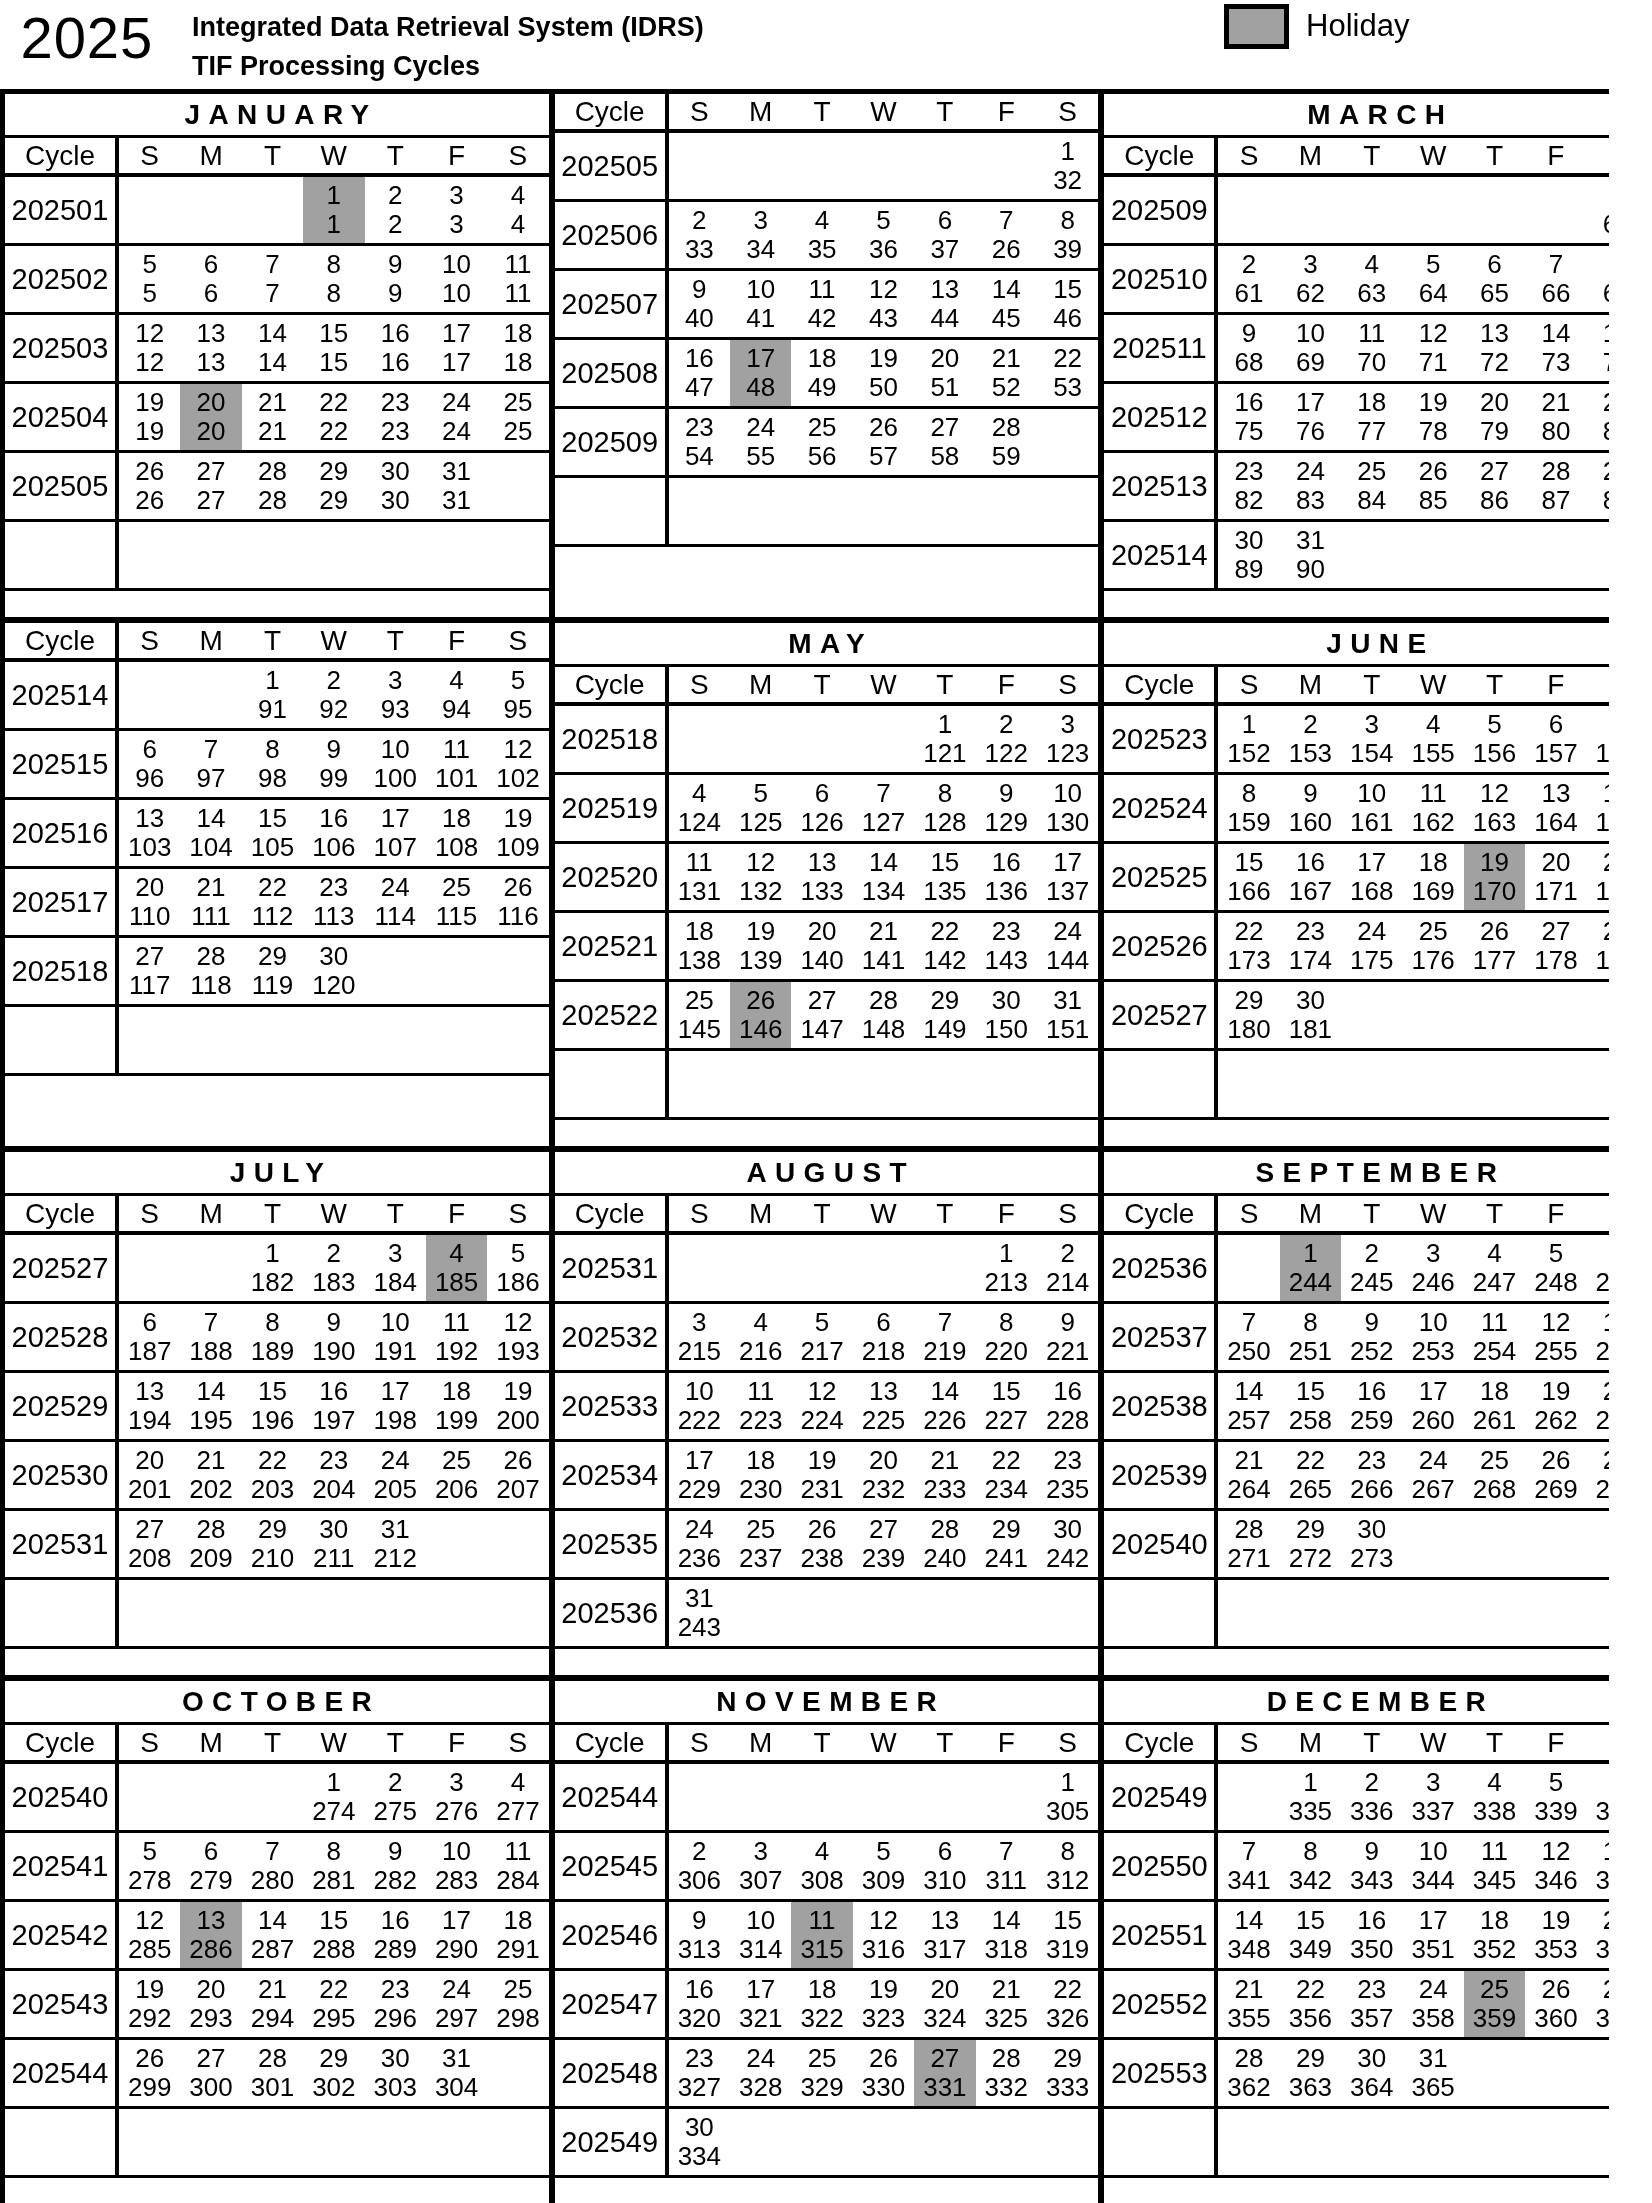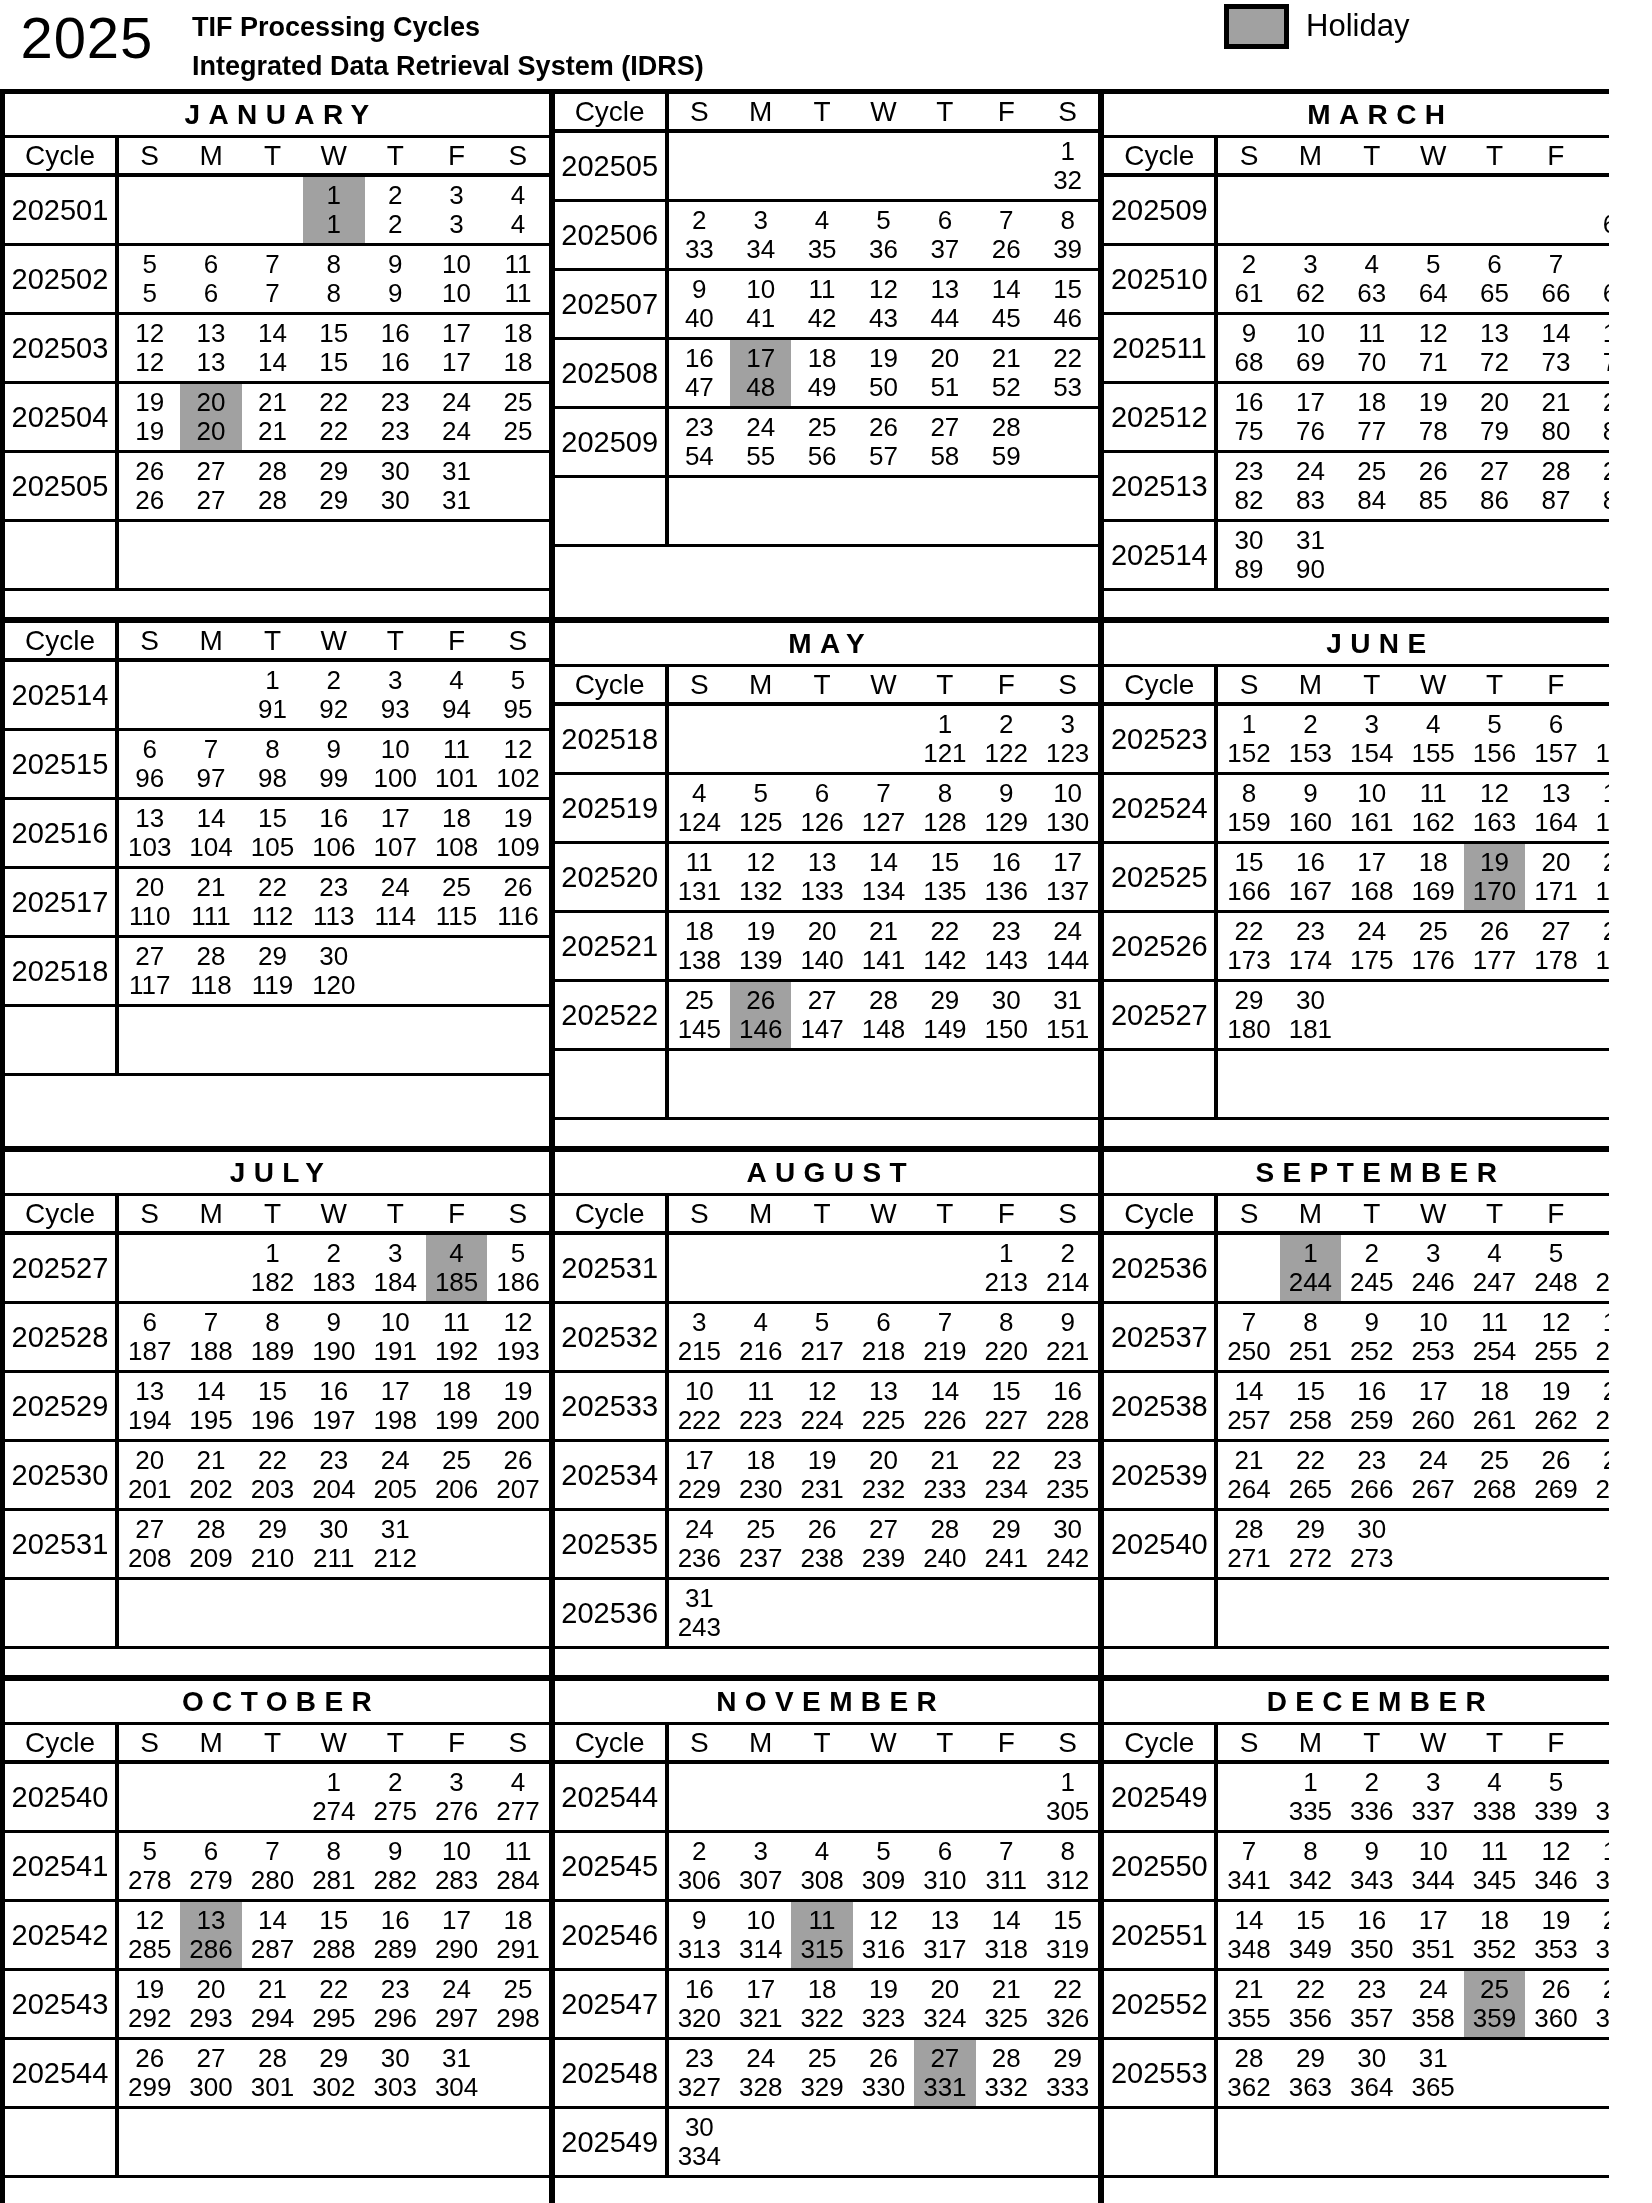--- a/index.html
+++ b/index.html
@@ -87,22 +87,22 @@
   .month-footer { flex: 1 1 auto; }
 </style>
 </head>
 <body>
 
 <div class="page">
 
   <div class="top">
     <div class="year">2025</div>
     <div class="titles">
+      <div>Integrated Data Retrieval System (IDRS)</div>
       <div>TIF Processing Cycles</div>
-      <div>Integrated Data Retrieval System (IDRS)</div>
     </div>
     <div class="legend">
       <span class="legend-box"></span>
       <span class="legend-label">Holiday</span>
     </div>
   </div>
 
   <div class="calendar">
       <div class="month">
         <div class="month-title">JANUARY</div>

